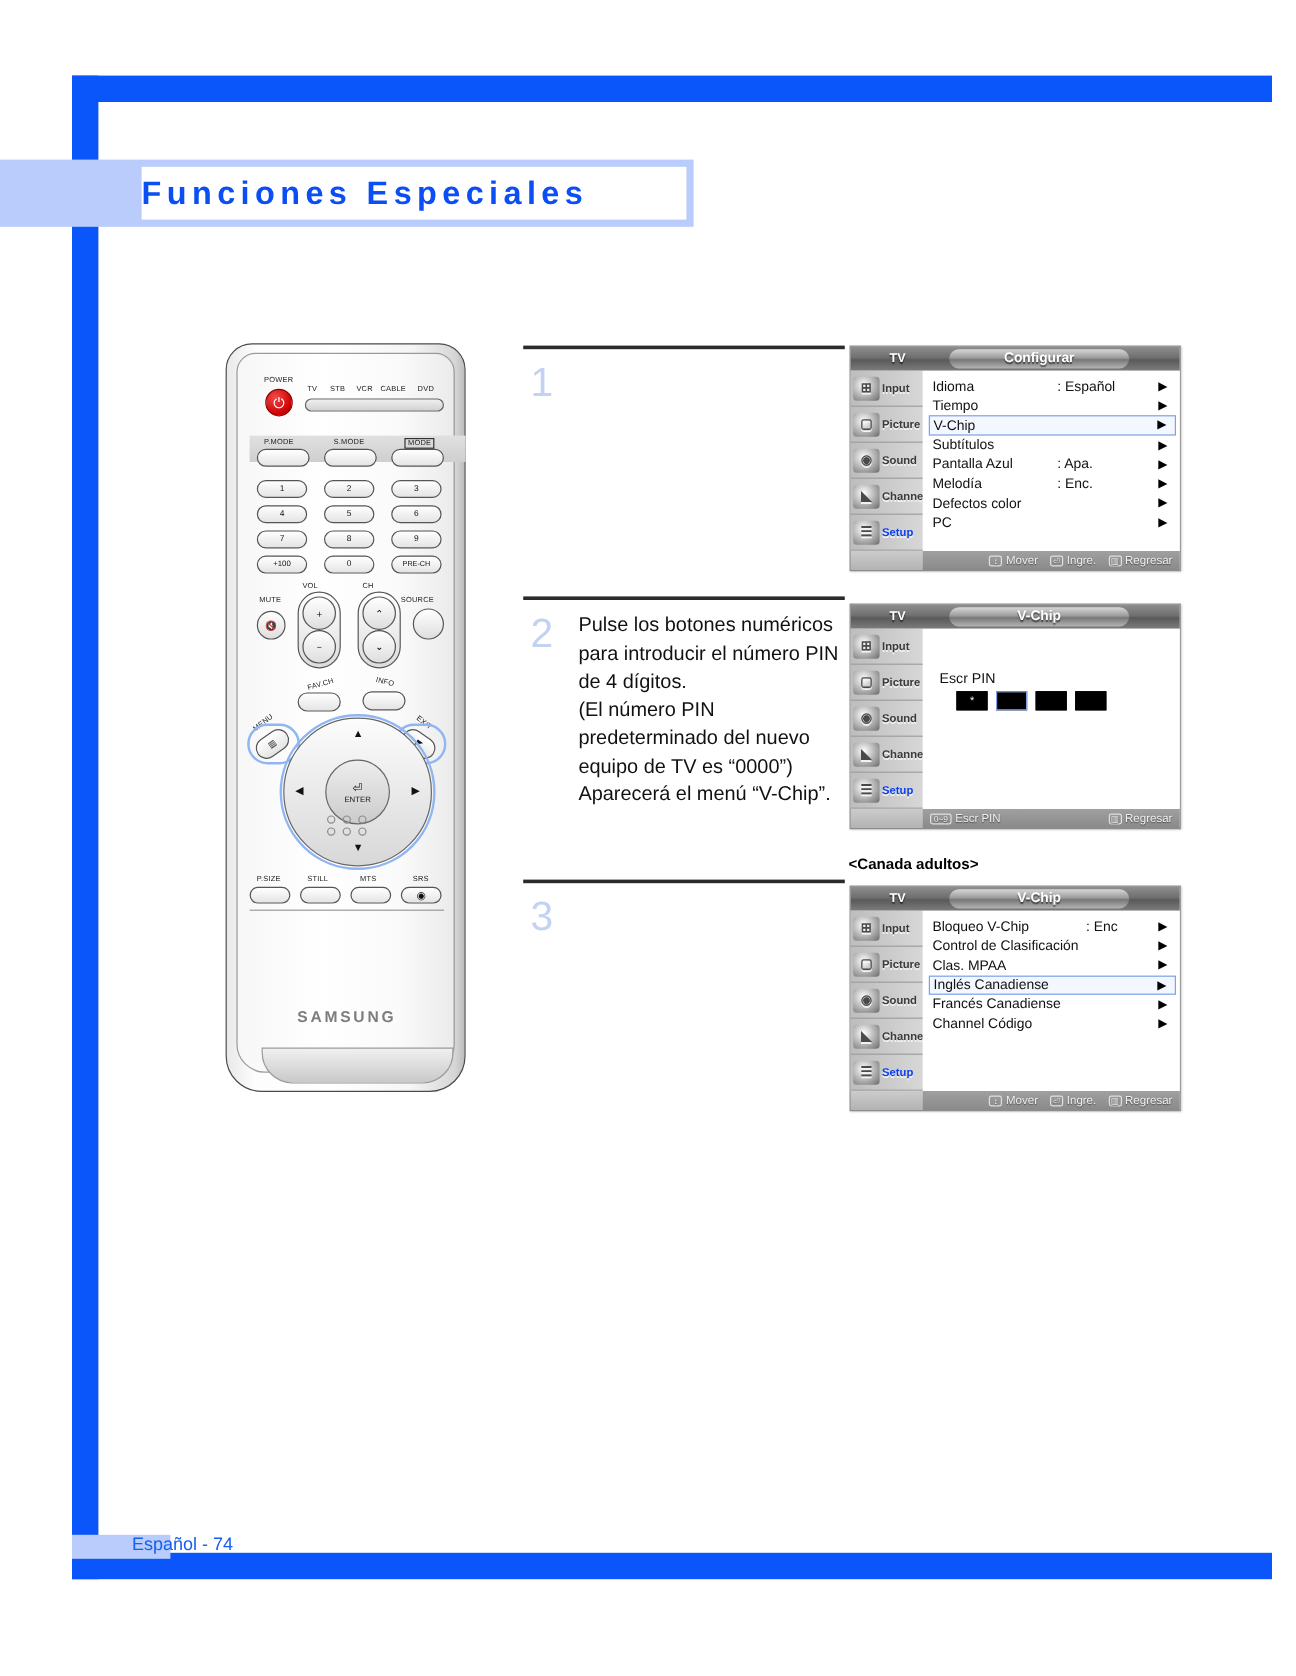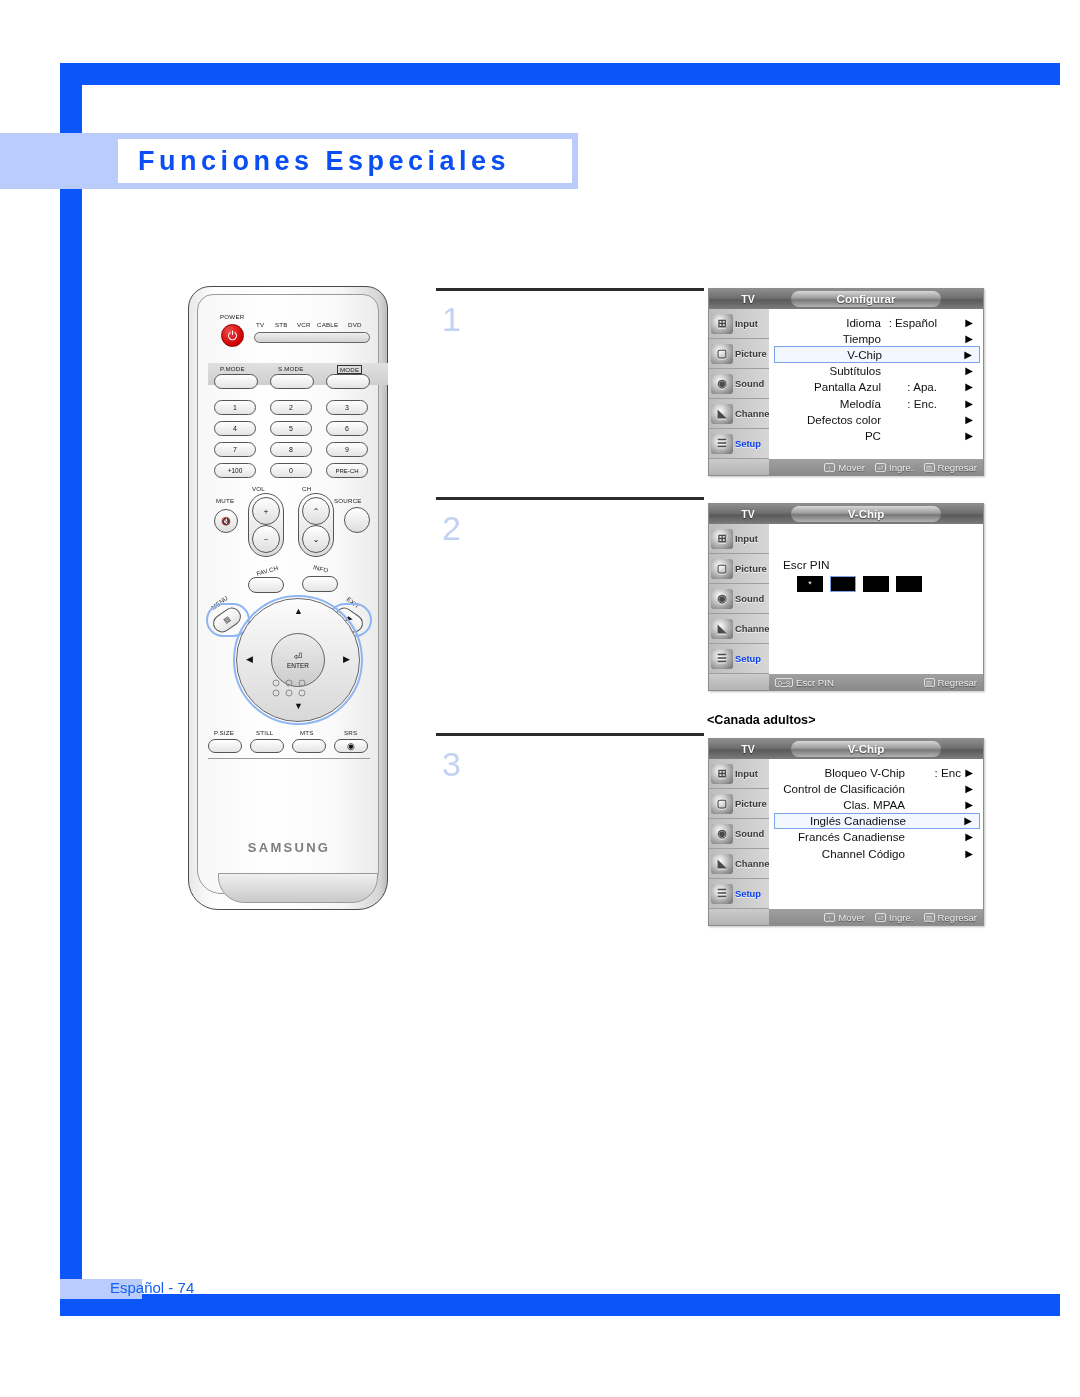--- a/index.html
+++ b/index.html
@@ -23,21 +23,20 @@
   }
   .title-inner {
     position:absolute; left:118px; top:139px; width:454px; height:44px;
     background:#ffffff;
     display:flex; align-items:center;
   }
   .title-text {
     color:#0a4ef4;
     font-size:27px; font-weight:bold;
     letter-spacing:4.5px;
-    padding-left:20px;
     font-family:"Liberation Sans", sans-serif;
     white-space:nowrap;
   }
 
   .subtitle {
     position:absolute; left:193px; top:220px;
     color:#1560f0; font-size:18.5px; font-weight:bold;
     letter-spacing:-0.2px;
     white-space:nowrap;
   }
@@ -174,21 +173,21 @@
   .osd-ico {
     width:22px; height:20px; flex:0 0 22px;
     background: radial-gradient(circle at 40% 35%,#ffffff,#8f8f8f 75%,#6b6b6b);
     border-radius:3px;
     display:flex;align-items:center;justify-content:center;
     font-size:11px; color:#4a4a4a;
   }
   .osd-content { flex:1; background:#ffffff; position:relative; padding:5px 6px 0 8px; }
   .osd-row {
     position:relative; display:flex; align-items:center;
-    height:16.2px; font-size:11.6px; color:#101010;text-align:right;
+    height:16.2px; font-size:11.6px; color:#101010;
   }
   .osd-row .lbl { width:104px; white-space:nowrap; }
   .osd-row .lbl.wide { width:128px; }
   .osd-row .val { width:56px; white-space:nowrap; }
   .osd-row .arr { margin-left:auto; font-size:10px; color:#000; padding-right:4px;}
   .osd-row.sel {
     border:1px solid #7da2e8;
     background:#f3f7ff;
     margin-left:-3px; margin-right:-3px; padding:0 3px;
   }
@@ -335,20 +334,23 @@
   </div>
 
   <div class="step" style="left:436px; top:288px; height:190px;">
     <div class="step-rule"></div>
     <div class="step-num">1</div>
   </div>
 
   <div class="step" style="left:436px; top:497px; height:210px;">
     <div class="step-rule"></div>
     <div class="step-num">2</div>
+    <div class="step-text" style="white-space: pre-line;">Pulse los botones numéricos para introducir el número PIN de 4 dígitos.
+(El número PIN predeterminado del nuevo equipo de TV es “0000”)
+Aparecerá el menú “V-Chip”.</div>
   </div>
 
   <div class="step" style="left:436px; top:733px; height:130px;">
     <div class="step-rule"></div>
     <div class="step-num">3</div>
   </div>
 
   <div class="osd" style="left:708px; top:288px;">
     <div class="osd-top">
       <div class="osd-tv">TV</div>

